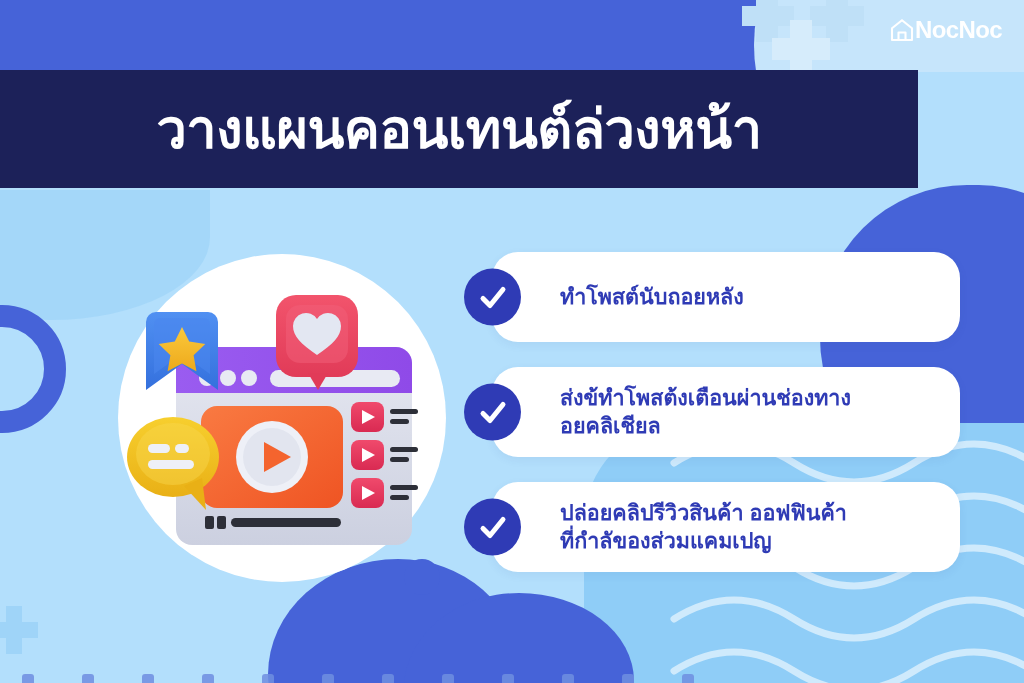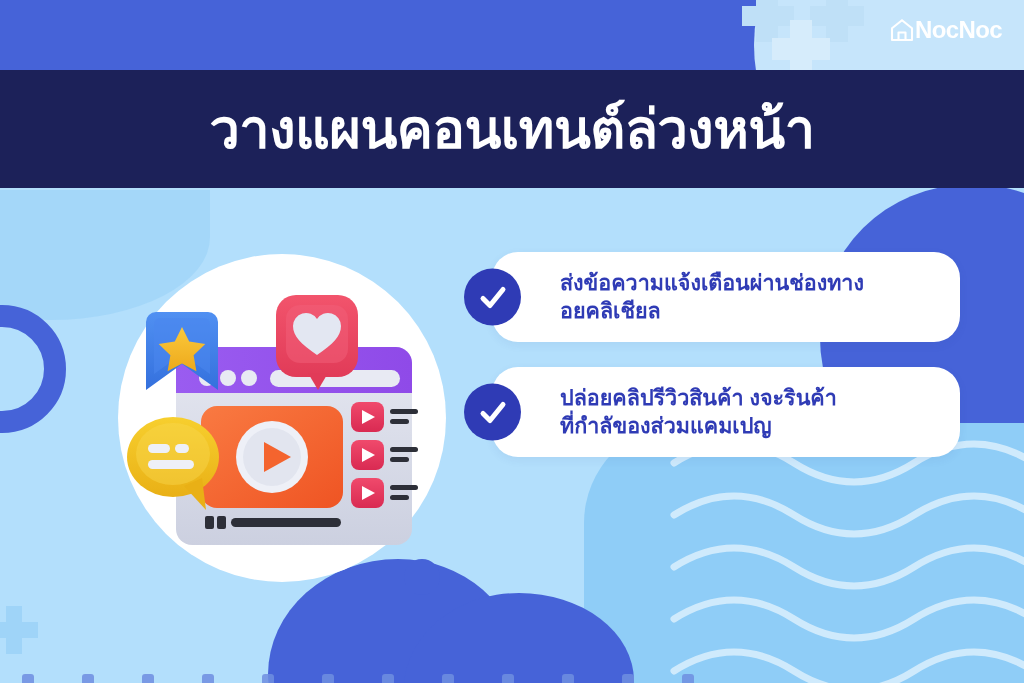--- a/index.html
+++ b/index.html
@@ -65,21 +65,21 @@
     position:absolute; left:-16px; top:600px;
   }
   .dots-row{
     position:absolute; left:0; bottom:0; width:700px; height:14px;
     display:flex; gap:48px; padding-left:22px; align-items:flex-end;
   }
   .dots-row i{ display:block; width:12px; height:9px; background:#6f8ee0; opacity:.85; border-radius:3px 3px 0 0; }
 
   
   .banner{
-    position:absolute; left:0; top:70px; width:1024px; height:118px;
+    position:absolute; left:0; top:70px; width:918px; height:118px;
     background:#1c2159;
     display:flex; align-items:center; justify-content:center;
     z-index:8;
   }
   .banner h1{
     color:#ffffff;
     font-size:54px;
     font-weight:700;
     letter-spacing:-0.5px;
     line-height:1;
@@ -315,40 +315,50 @@
         <ellipse cx="55" cy="200" rx="37" ry="31" fill="#f8d64e" opacity=".45"></ellipse>
         <rect x="30" y="190" width="22" height="9" rx="4.5" fill="#eef0f7"></rect>
         <rect x="57" y="190" width="14" height="9" rx="4.5" fill="#eef0f7"></rect>
         <rect x="30" y="206" width="46" height="9" rx="4.5" fill="#eef0f7"></rect>
       </g>
     </svg>
   </div>
 
   <div class="cards">
 
-
     <div class="card">
       <span class="check">
         <svg viewBox="0 0 32 32">
             <path d="M6 17 L13 24 L26 8" fill="none" stroke="#ffffff" stroke-width="5" stroke-linecap="round" stroke-linejoin="round"></path>
           </svg>
       </span>
       <span class="label">
-        <span class="ln">ส่งข้อความแจ้งเตือนผ่านช่องทาง</span>
-        <span class="ln">อยคลิเชียล</span>
+        <span class="ln">ทำโพสต์นับถอยหลัง</span>
       </span>
     </div>
 
     <div class="card">
       <span class="check">
         <svg viewBox="0 0 32 32">
             <path d="M6 17 L13 24 L26 8" fill="none" stroke="#ffffff" stroke-width="5" stroke-linecap="round" stroke-linejoin="round"></path>
           </svg>
       </span>
       <span class="label">
-        <span class="ln">ปล่อยคลิปรีวิวสินค้า งจะรินค้า</span>
+        <span class="ln">ส่งข้ทำโพสต้งเตือนผ่านช่องทาง</span>
+        <span class="ln">อยคลิเชียล</span>
+      </span>
+    </div>
+
+    <div class="card">
+      <span class="check">
+        <svg viewBox="0 0 32 32">
+            <path d="M6 17 L13 24 L26 8" fill="none" stroke="#ffffff" stroke-width="5" stroke-linecap="round" stroke-linejoin="round"></path>
+          </svg>
+      </span>
+      <span class="label">
+        <span class="ln">ปล่อยคลิปรีวิวสินค้า ออฟฟินค้า</span>
         <span class="ln">ที่กำลัของส่วมแคมเปญ</span>
       </span>
     </div>
 
   </div>
 
 </div>
 
 </body></html>

